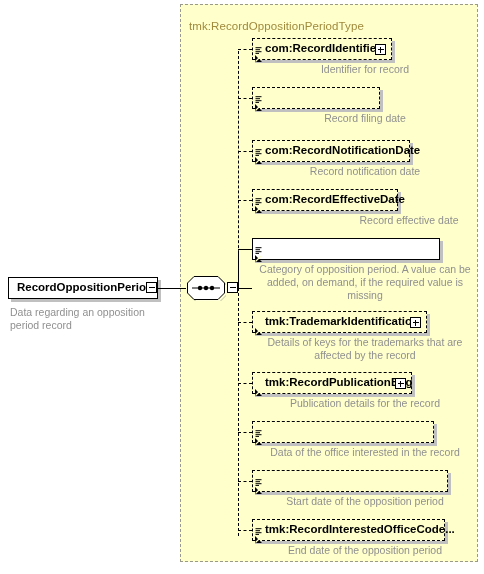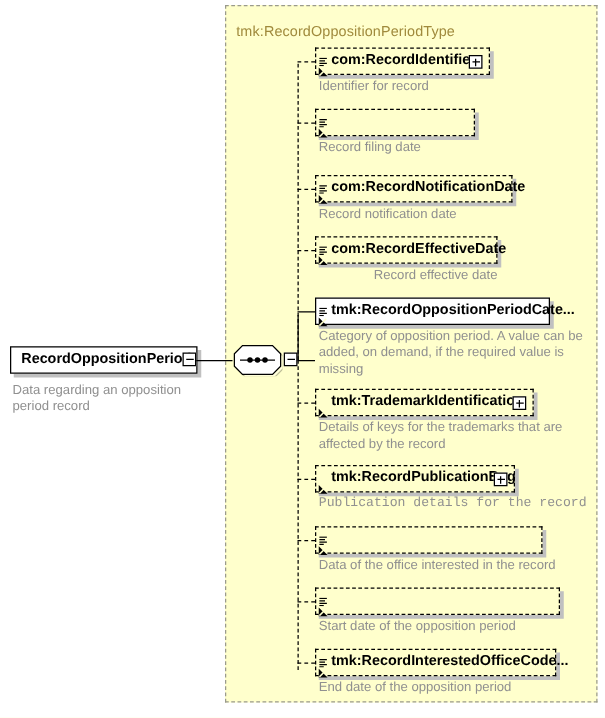--- a/index.html
+++ b/index.html
@@ -173,20 +173,21 @@
 
   .elem-toggle { top: 5px; }
 
   .annot {
     position: absolute;
     left: 255px;
     font-size: 10.5px;
     line-height: 13px;
     color: #909090;
     width: 220px;
+    text-align: center;
   }
 </style>
 </head>
 <body>
 
 <div id="diagram">
 
   <div class="type-panel">
     <div class="type-panel-title">tmk:RecordOppositionPeriodType</div>
   </div>
@@ -283,21 +284,20 @@
         <span class="glyph-lines"><svg width="7" height="7" viewBox="0 0 7 7" xmlns="http://www.w3.org/2000/svg">
             <line x1="0.5" y1="0.7" x2="6.5" y2="0.7" stroke="#000" stroke-width="1"></line>
             <line x1="0.5" y1="2.7" x2="5" y2="2.7" stroke="#000" stroke-width="1"></line>
             <line x1="0.5" y1="4.7" x2="6.5" y2="4.7" stroke="#000" stroke-width="1"></line>
             <line x1="0.5" y1="6.4" x2="4" y2="6.4" stroke="#000" stroke-width="1"></line>
           </svg></span>
         <span class="glyph-arrow"><svg width="9" height="9" viewBox="0 0 9 9" xmlns="http://www.w3.org/2000/svg">
             <path d="M1 1 L1 8 L8 8 Z" fill="#000000"></path>
             <line x1="1.5" y1="7.5" x2="7" y2="2" stroke="#ffffcc" stroke-width="1.2"></line>
           </svg></span>
-        <span class="elem-label">tmk:RecordOppositionPeriodCate...</span>
       </div>
       <div class="annot" style="top: 263px;">Category of opposition period. A value can be added, on demand, if the required value is missing</div>
       <div class="h-line-dashed" style="left: 238px; top: 321.5px; width: 14px;"></div>
       <div class="elem optional" style="top: 311px; width: 175px;">
         <span class="glyph-arrow"><svg width="9" height="9" viewBox="0 0 9 9" xmlns="http://www.w3.org/2000/svg">
             <path d="M1 1 L1 8 L8 8 Z" fill="#000000"></path>
             <line x1="1.5" y1="7.5" x2="7" y2="2" stroke="#ffffcc" stroke-width="1.2"></line>
           </svg></span>
         <span class="elem-label">tmk:TrademarkIdentification</span>
         <span class="toggle-box plus elem-toggle" style="right: 5px; position: absolute;"></span>
@@ -305,21 +305,21 @@
       <div class="annot" style="top: 336px;">Details of keys for the trademarks that are affected by the record</div>
       <div class="h-line-dashed" style="left: 238px; top: 382.5px; width: 14px;"></div>
       <div class="elem optional" style="top: 372px; width: 160px;">
         <span class="glyph-arrow"><svg width="9" height="9" viewBox="0 0 9 9" xmlns="http://www.w3.org/2000/svg">
             <path d="M1 1 L1 8 L8 8 Z" fill="#000000"></path>
             <line x1="1.5" y1="7.5" x2="7" y2="2" stroke="#ffffcc" stroke-width="1.2"></line>
           </svg></span>
         <span class="elem-label">tmk:RecordPublicationBag</span>
         <span class="toggle-box plus elem-toggle" style="right: 5px; position: absolute;"></span>
       </div>
-      <div class="annot" style="top: 397px; font-family: Liberation Mono, monospace;">Publication details for the record</div>
+      <div class="annot" style="top: 397px;">Publication details for the record</div>
       <div class="h-line-dashed" style="left: 238px; top: 431.5px; width: 14px;"></div>
       <div class="elem optional" style="top: 421px; width: 182px;">
         <span class="glyph-lines"><svg width="7" height="7" viewBox="0 0 7 7" xmlns="http://www.w3.org/2000/svg">
             <line x1="0.5" y1="0.7" x2="6.5" y2="0.7" stroke="#000" stroke-width="1"></line>
             <line x1="0.5" y1="2.7" x2="5" y2="2.7" stroke="#000" stroke-width="1"></line>
             <line x1="0.5" y1="4.7" x2="6.5" y2="4.7" stroke="#000" stroke-width="1"></line>
             <line x1="0.5" y1="6.4" x2="4" y2="6.4" stroke="#000" stroke-width="1"></line>
           </svg></span>
         <span class="glyph-arrow"><svg width="9" height="9" viewBox="0 0 9 9" xmlns="http://www.w3.org/2000/svg">
             <path d="M1 1 L1 8 L8 8 Z" fill="#000000"></path>

